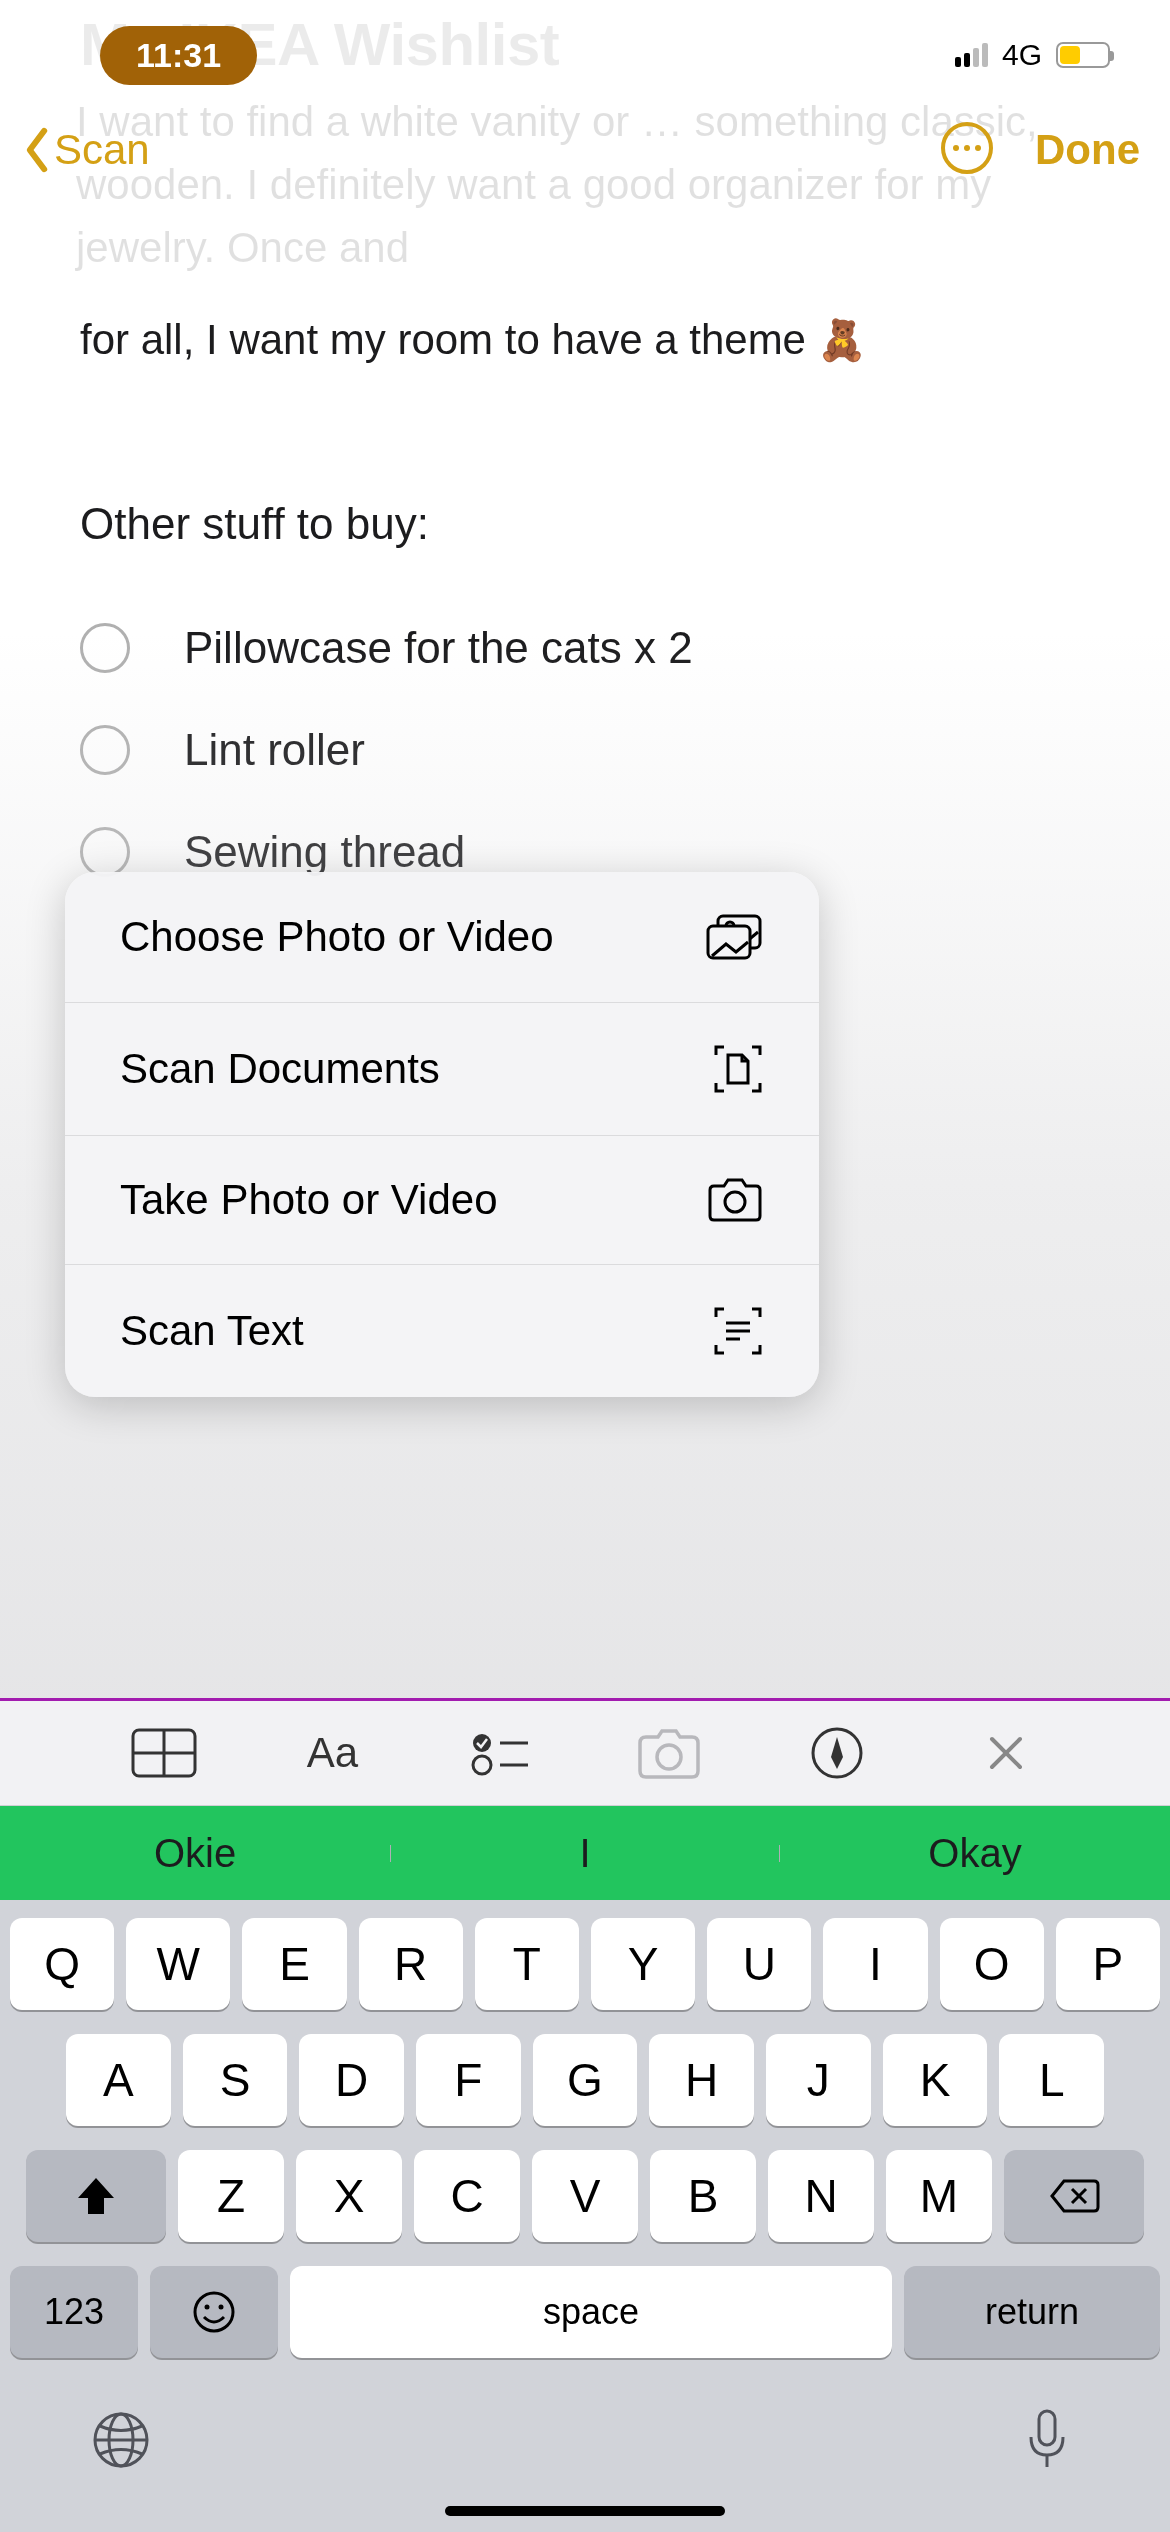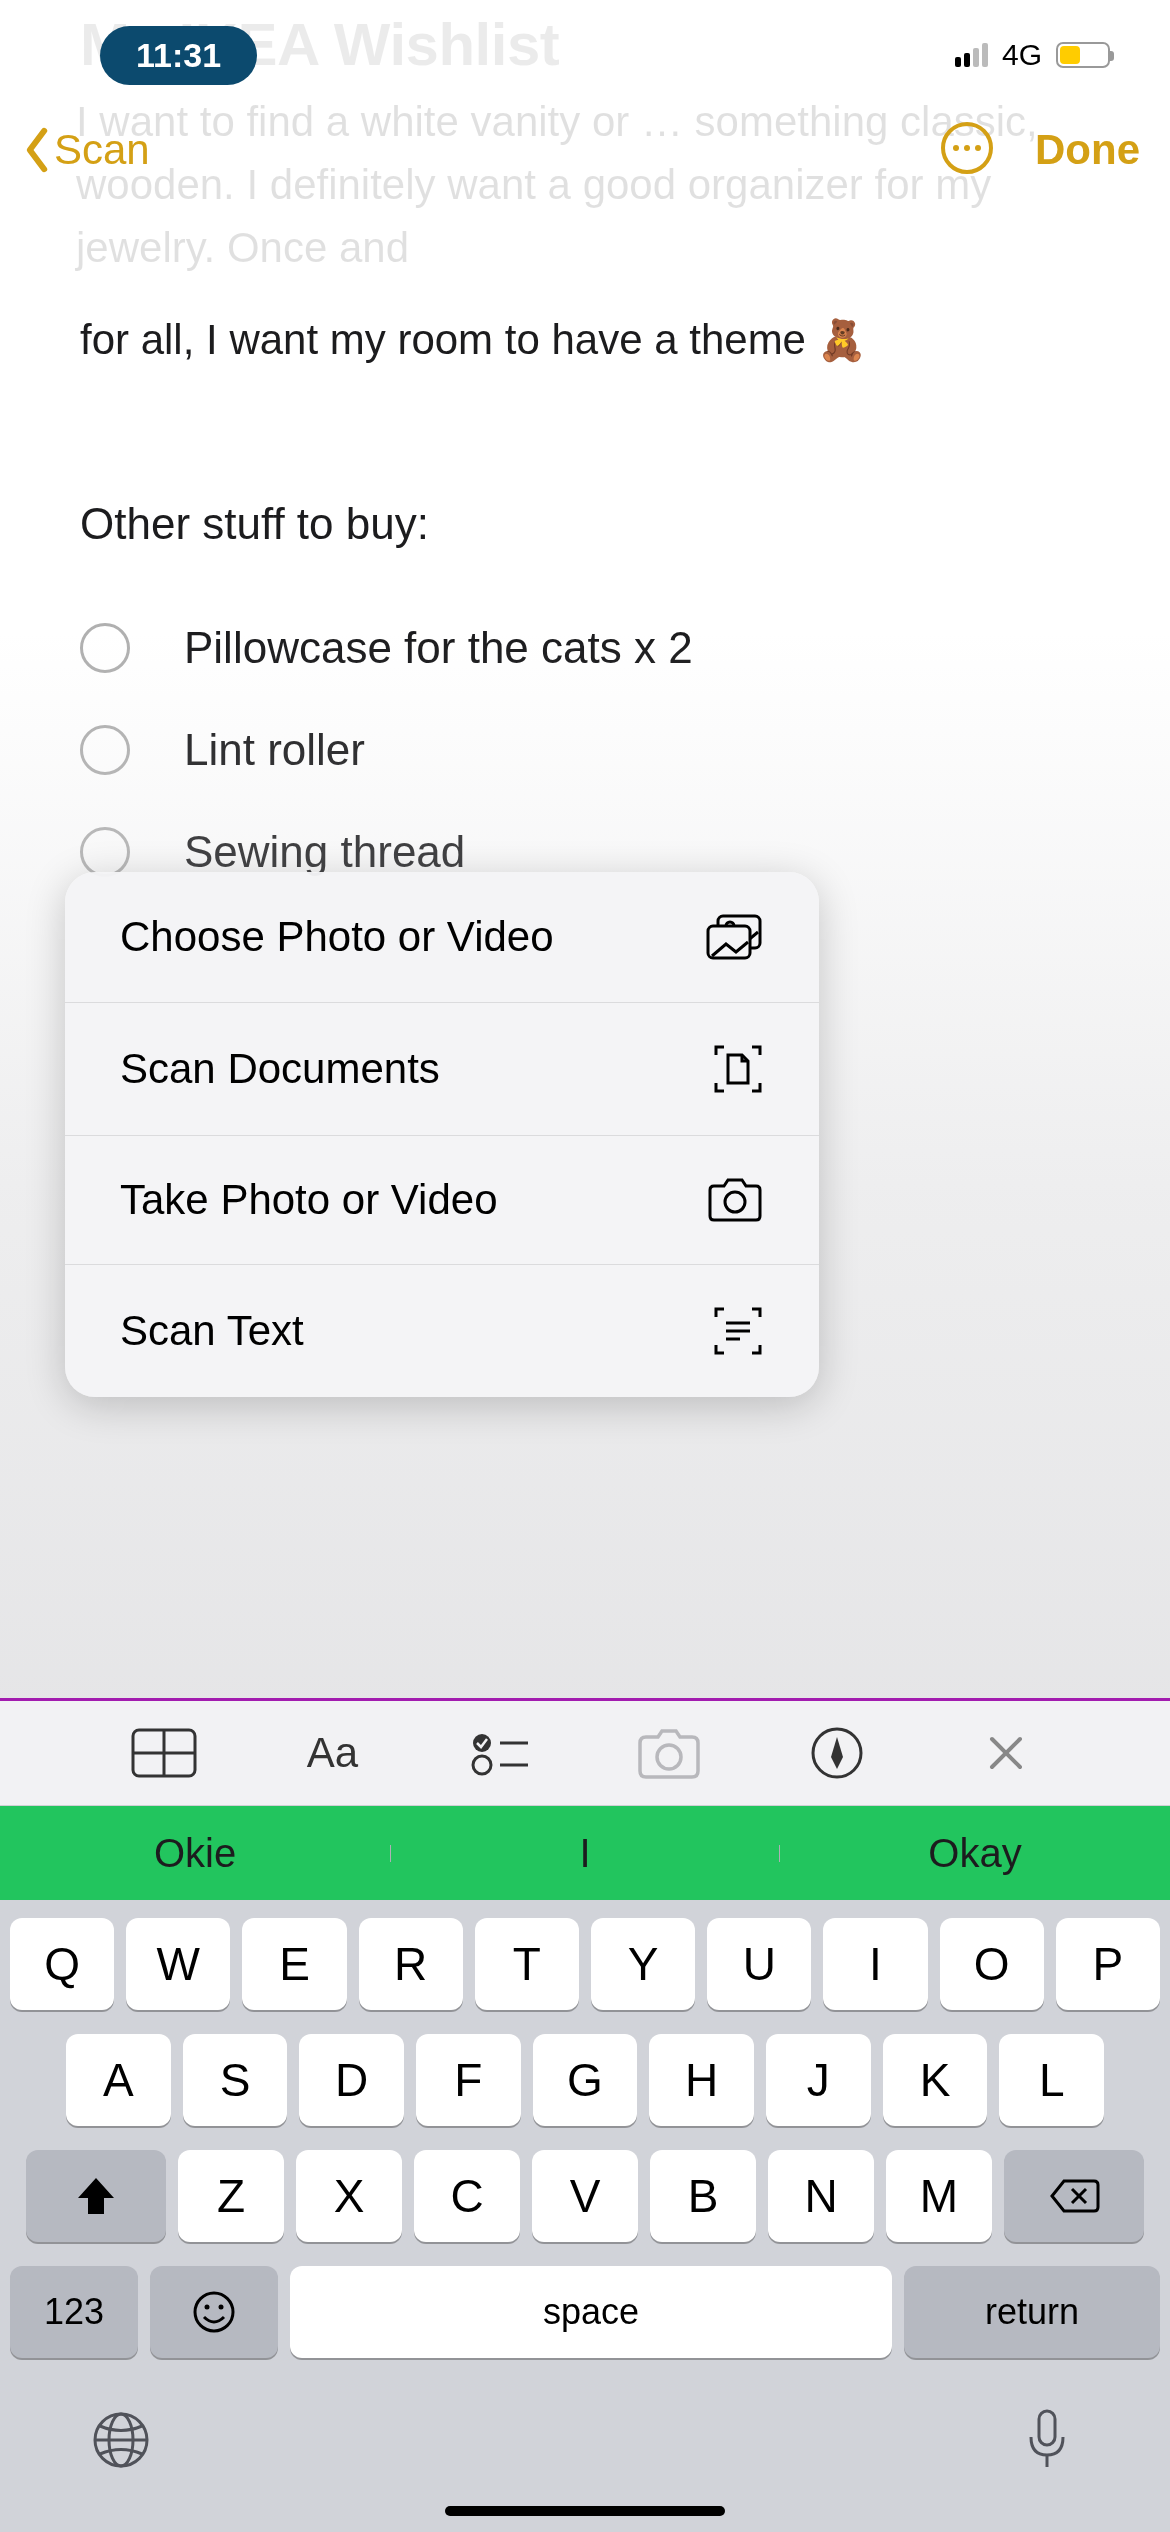--- a/index.html
+++ b/index.html
@@ -17,21 +17,21 @@
   .status-bar {
     height: 110px;
     display: flex;
     justify-content: space-between;
     align-items: center;
     padding: 0 40px;
     position: relative;
     z-index: 10;
   }
   .status-time {
-    background: #0c4a6e;
+    background: #a16207;
     color: #fff;
     font-size: 34px;
     font-weight: 600;
     padding: 10px 36px;
     border-radius: 40px;
     margin-left: 60px;
   }
   .status-right {
     display: flex;
     align-items: center;

